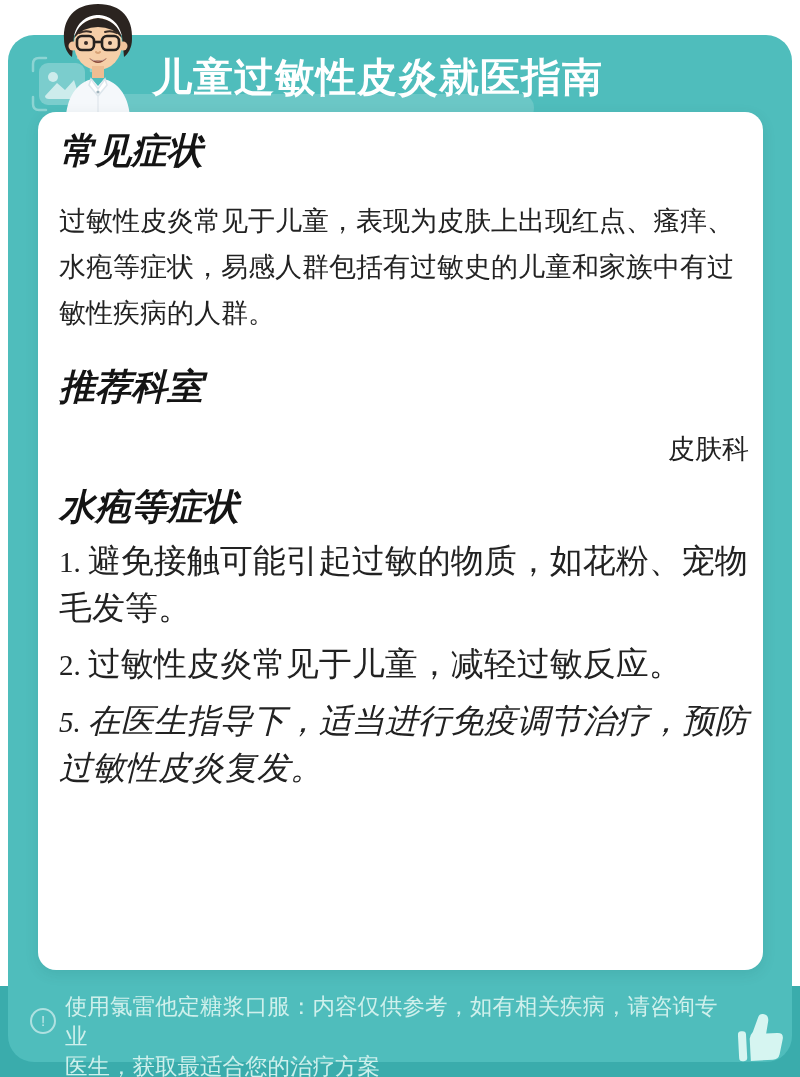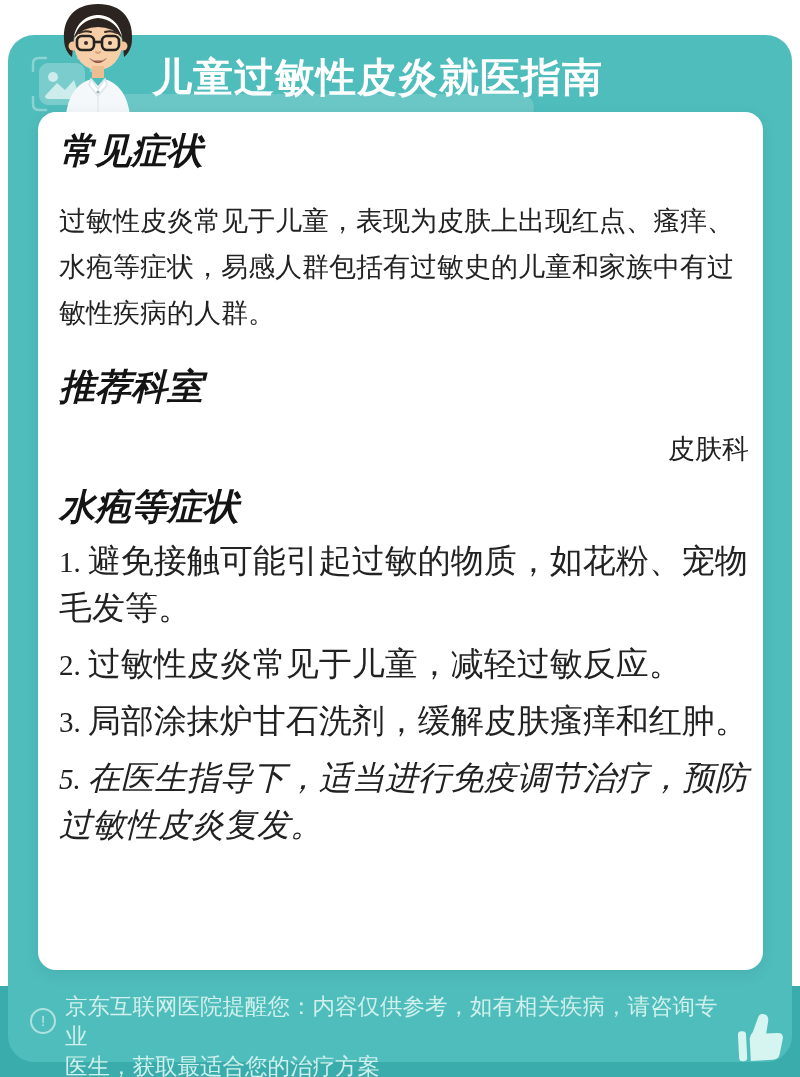--- a/index.html
+++ b/index.html
@@ -118,31 +118,30 @@
       <div class="sec-body">过敏性皮炎常见于儿童，表现为皮肤上出现红点、瘙痒、水疱等症状，易感人群包括有过敏史的儿童和家族中有过敏性疾病的人群。</div>
 
       <div class="sec-heading mt1">推荐科室</div>
       <div class="sec-body tight">皮肤科</div>
 
       <div class="sec-heading mt2">水疱等症状</div>
 
       <div class="care-list">
         <div class="care-item"><span class="num">1.</span><span>避免接触可能引起过敏的物质，如花粉、宠物毛发等。</span></div>
         <div class="care-item"><span class="num">2.</span><span>过敏性皮炎常见于儿童，减轻过敏反应。</span></div>
-        <div class="care-item"><span class="num">3.</span><span>局部涂抹炉甘石洗剂，缓解皮肤瘙痒和红肿。</span></div>
         <div class="care-item"><span class="num">5.</span><span>在医生指导下，适当进行免疫调节治疗，预防过敏性皮炎复发。</span></div>
       </div>
 
     </div>
   </div>
 
   <div class="footer">
     <div class="info-icon"><span>!</span></div>
     <div class="footer-text">
-      <div>京东互联网医院提醒您：内容仅供参考，如有相关疾病，请咨询专业</div>
+      <div>使用氯雷他定糖浆口服：内容仅供参考，如有相关疾病，请咨询专业</div>
       <div>医生，获取最适合您的治疗方案</div>
     </div>
     <div class="thumb-icon">
       <svg width="56" height="60" viewBox="0 0 48 52">
         <path d="M9 22 Q12 22 12 25 L12 45 Q12 48 9 48 L8 48 Q5 48 5 45 L5 25 Q5 22 8 22 Z" fill="var(--icon-mint)"></path>
         <path d="M15 48 L34 48 Q39 48 40.2 43.5 L43.6 30.5 Q44.8 25 39 25 L29.5 25 L31.8 14.5 Q32.8 9 27.8 8 Q24.6 7.4 23.4 10.4 L18 23 Q15 26 15 29 Z" fill="var(--icon-mint)"></path>
       </svg>
     </div>
   </div>
 

